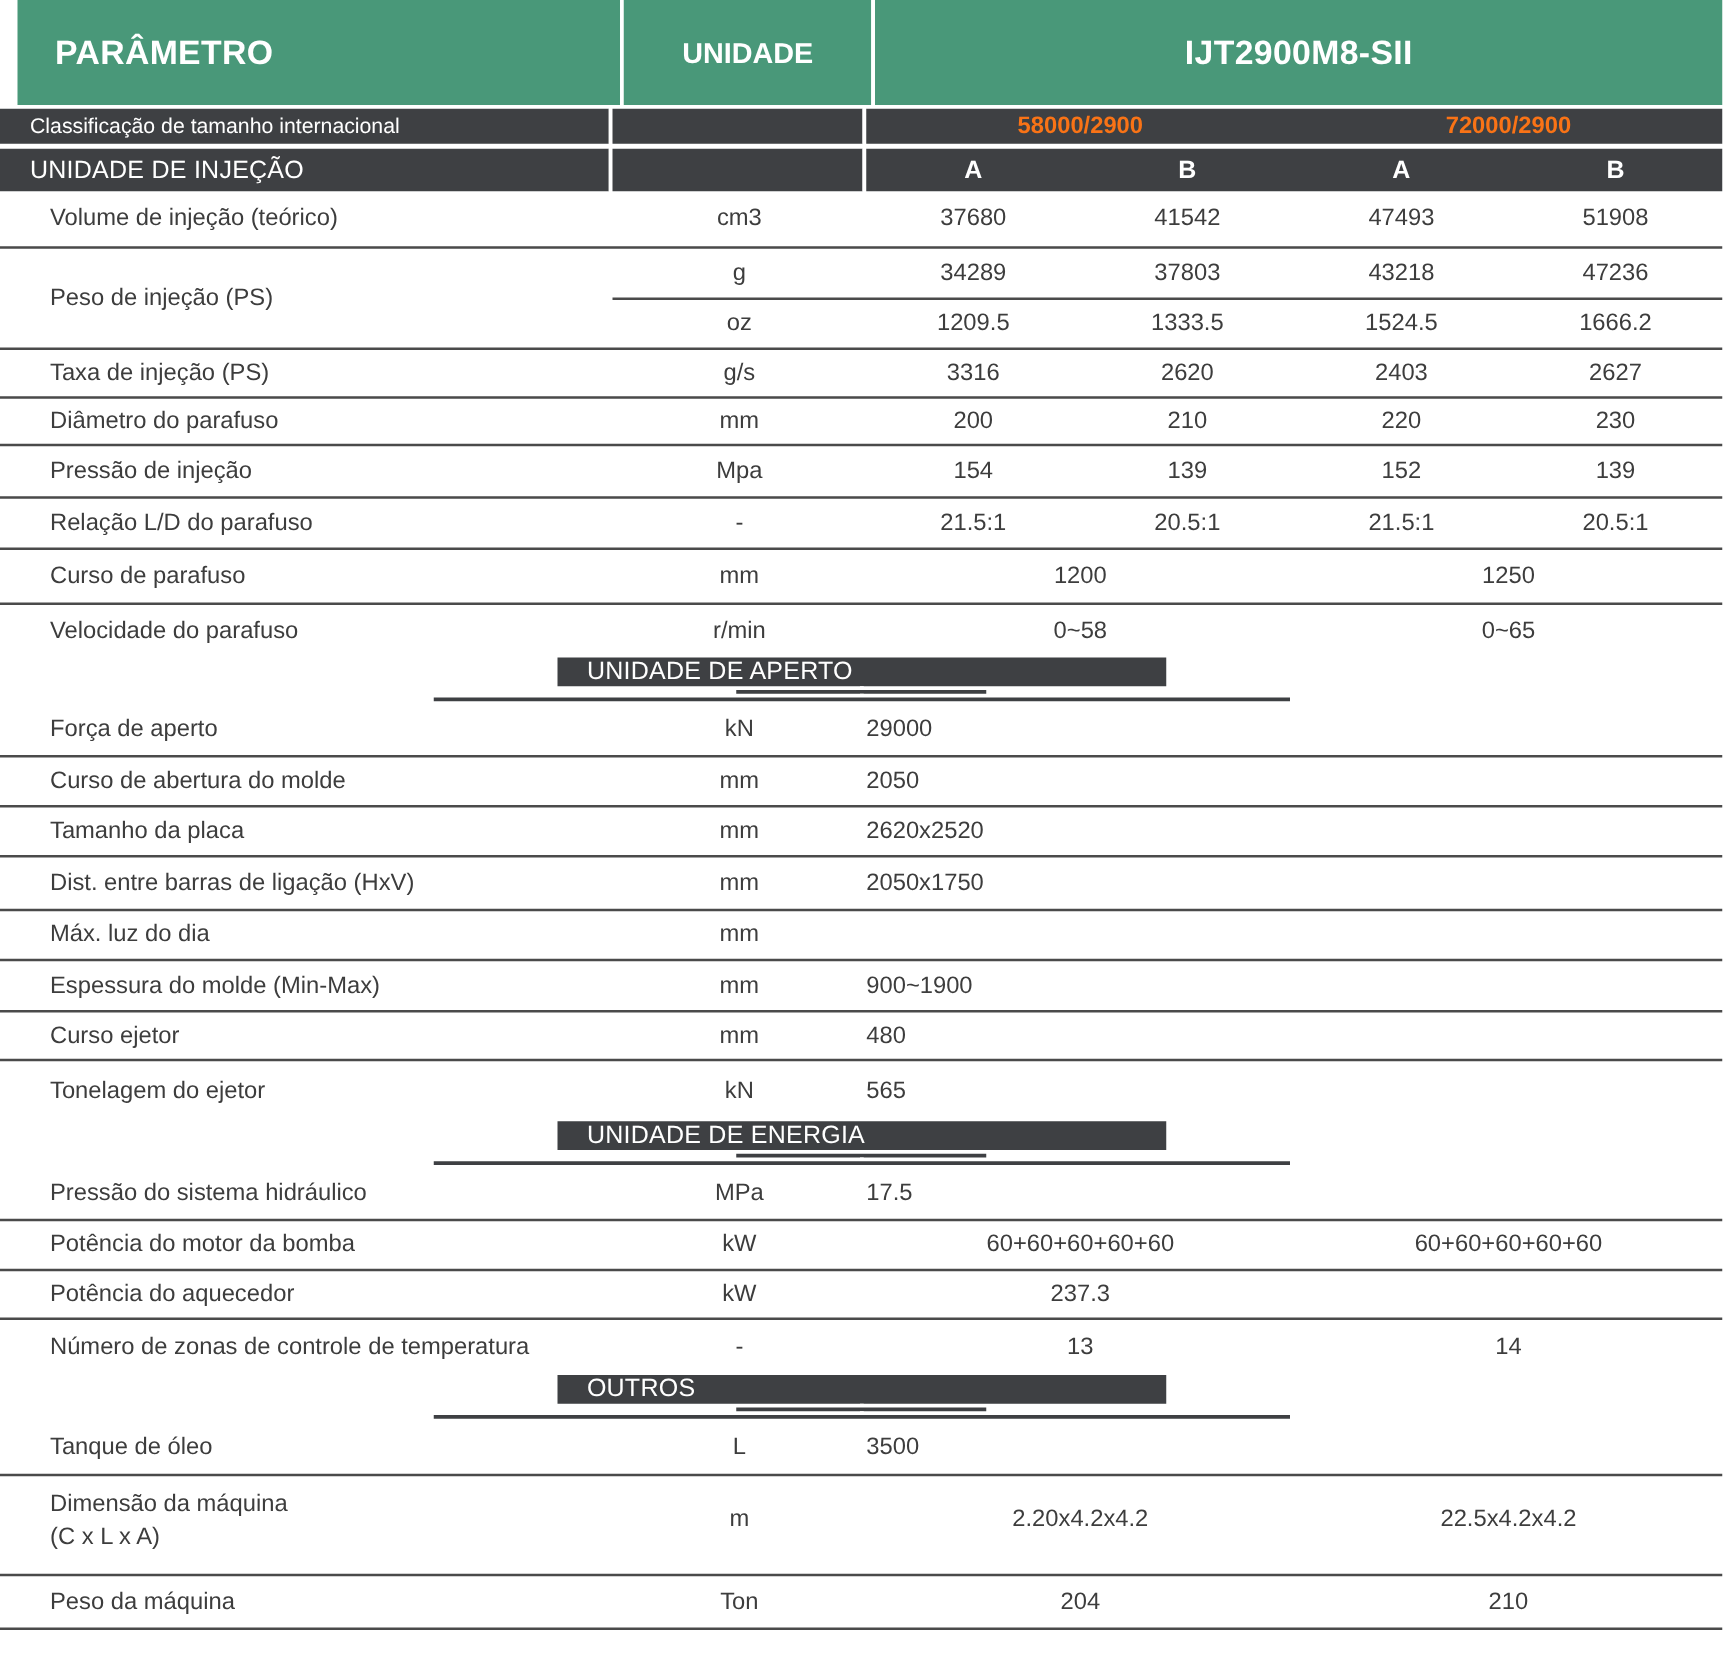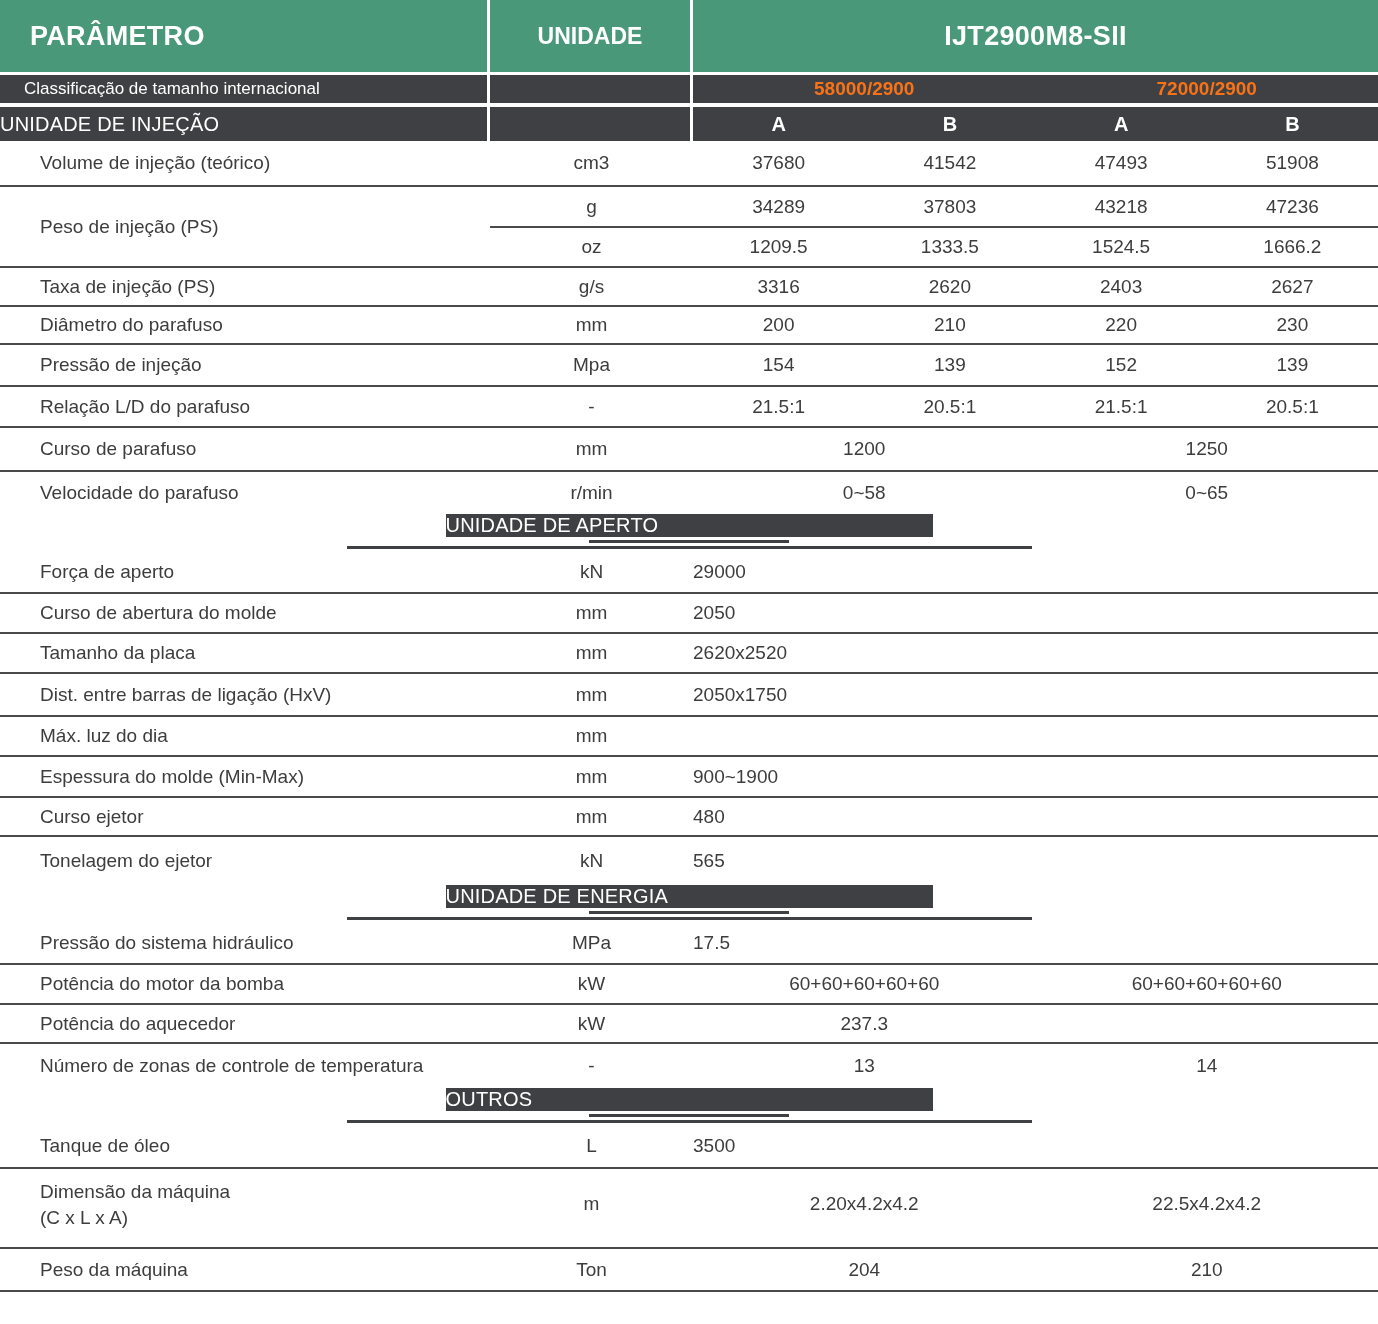--- a/index.html
+++ b/index.html
@@ -13,30 +13,30 @@
   .v4{width:171.25px;text-align:center;font-size:19px;}
   .v2{width:342.5px;text-align:center;font-size:19px;}
   .v1{width:685px;text-align:left;font-size:19px;}
   
   .g3{width:3px;height:100%;background:#ffffff;}
   .cp{width:487px;height:100%;box-sizing:border-box;}
   .cu{width:200px;height:100%;box-sizing:border-box;}
   .cv{width:685px;height:100%;box-sizing:border-box;}
   .green{background:#499879;}
   .dark{background:#3e4043;}
-  .thead{height:72px;margin-bottom:3px;}
+  .thead{height:84px;margin-bottom:3px;padding-left:14px;}
   .th-param{display:flex;align-items:center;padding-left:30px;color:#fff;font-weight:bold;font-size:27px;letter-spacing:0.3px;}
   .th-unit{display:flex;align-items:center;justify-content:center;color:#fff;font-weight:bold;font-size:23px;}
   .th-model{display:flex;align-items:center;justify-content:center;color:#fff;font-weight:bold;font-size:27px;letter-spacing:0.3px;}
   .class-row{height:28px;margin-bottom:4px;}
   .class-label{display:flex;align-items:center;padding-left:24px;color:#fff;font-size:17px;}
   .class-vals{display:flex;align-items:center;color:#f97316;justify-content:flex-end;}
   .half{width:342.5px;text-align:center;font-weight:bold;font-size:19px;}
   .ab-row{height:34px;}
-  .sec-label{display:flex;align-items:center;color:#fff;font-size:20px;letter-spacing:0.2px;}
+  .sec-label{display:flex;align-items:center;padding-left:24px;color:#fff;font-size:20px;letter-spacing:0.2px;}
   .ab-vals{display:flex;align-items:center;color:#fff;}
   .ab{width:171.25px;text-align:center;font-weight:bold;font-size:20px;}
   .sec{height:35px;margin-bottom:2px;flex-direction:column;}
   .bb{border-bottom:2px solid #4a4a4a;}
   
   .peso-right{width:888px;display:flex;flex-direction:column;height:100%;}
   .sub{display:flex;align-items:center;box-sizing:border-box;}
   .sub .u{width:203px;}
   .top-align{align-items:flex-start;padding-top:10px;}
   .top-align .vs,.top-align .u{height:auto;}

